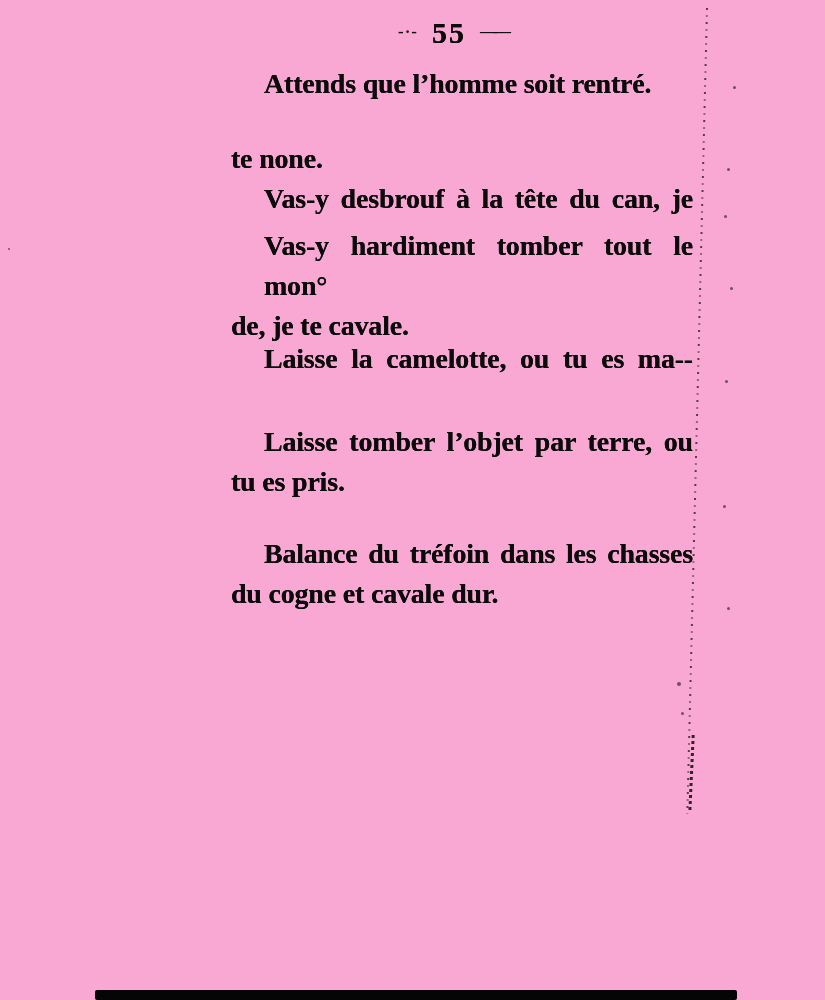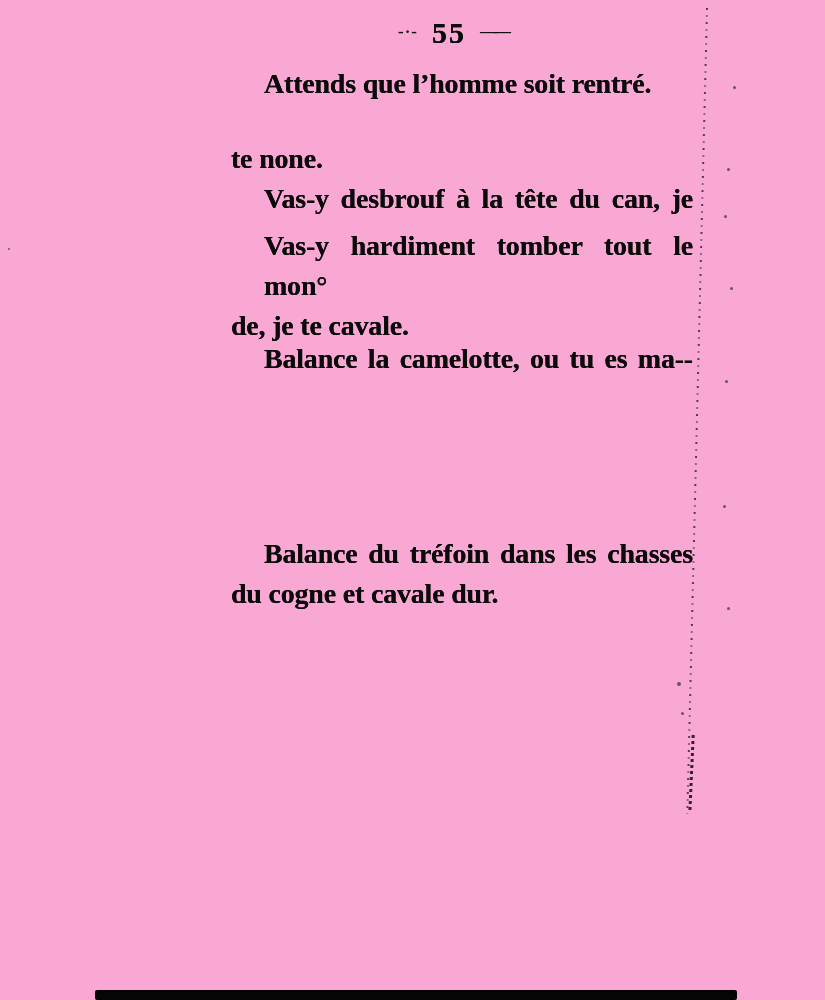--- a/index.html
+++ b/index.html
@@ -122,23 +122,27 @@
     <div class="line">te none.</div>
     <div class="line indent fill">Vas-y desbrouf à la tête du can, je</div>
   </div>
 
   <div class="para" style="top:226px;">
     <div class="line indent fill">Vas-y hardiment tomber tout le mon°</div>
     <div class="line">de, je te cavale.</div>
   </div>
 
   <div class="para" style="top:339px;">
-    <div class="line indent fill">Balance la camelotte, ou tu es ma--</div>
+    <div class="line indent fill">Laisse la camelotte, ou tu es ma--</div>
   </div>
 
+  <div class="para" style="top:422px;">
+    <div class="line indent fill">Laisse tomber l’objet par terre, ou</div>
+    <div class="line">tu es pris.</div>
+  </div>
 
   <div class="para" style="top:534px;">
     <div class="line indent fill">Balance du tréfoin dans les chasses</div>
     <div class="line">du cogne et cavale dur.</div>
   </div>
 
 
   <div class="gutter-line"></div>
   <div class="gutter-dense"></div>
 

